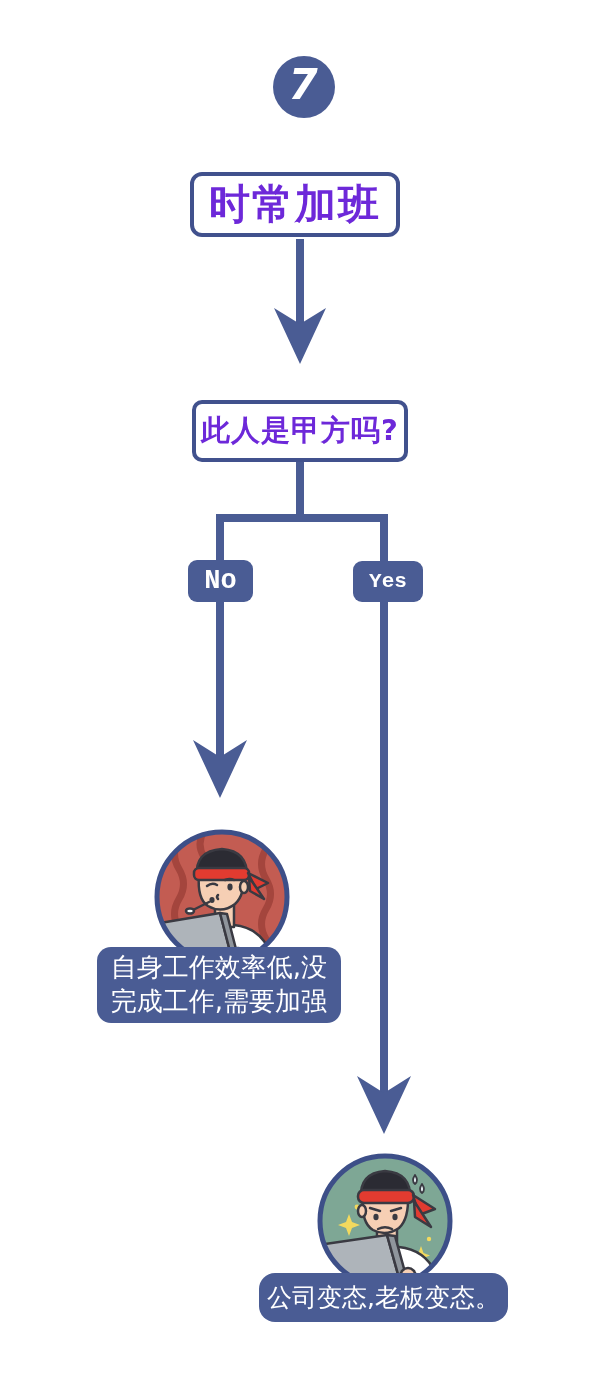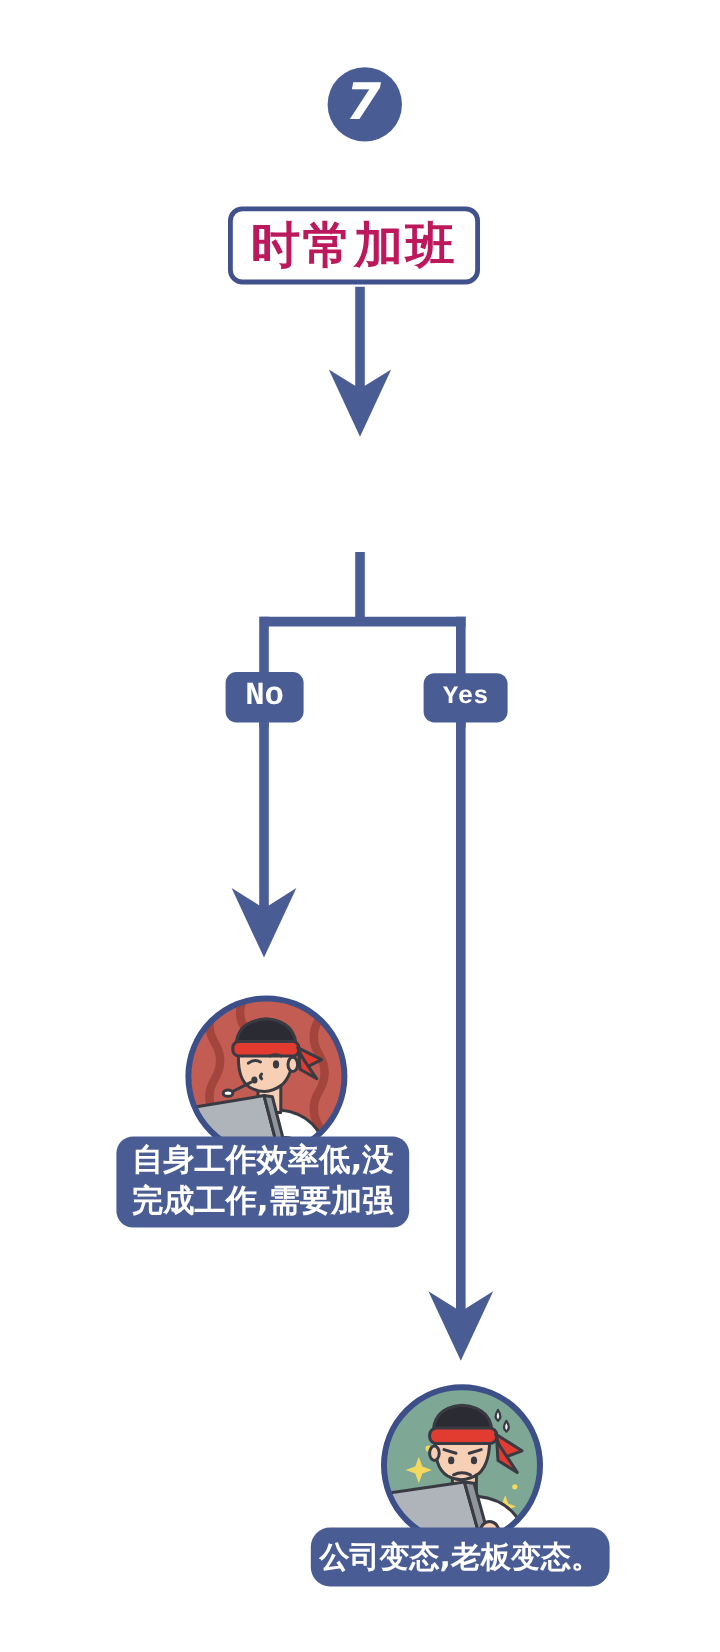--- a/index.html
+++ b/index.html
@@ -11,35 +11,35 @@
   .badge{
     position:absolute;left:273px;top:56px;width:62px;height:62px;border-radius:50%;
     background:#4A5C94;display:flex;align-items:center;justify-content:center;z-index:2;
   }
   .badge span{
     color:#fff;font-size:42px;font-weight:900;font-style:italic;line-height:1;
     transform:translate(-1px,-2px);
   }
   .node{
     position:absolute;background:#fff;border:4px solid #41518D;display:flex;
-    align-items:center;justify-content:center;color:#be185d;font-weight:900;z-index:2;
+    align-items:center;justify-content:center;color:#6d28d9;font-weight:900;z-index:2;
     box-sizing:border-box;text-align:center;
   }
   .root-node{left:190px;top:172px;width:210px;height:65px;border-radius:12px;
     font-size:41px;letter-spacing:2px;}
   .question-node{left:192px;top:400px;width:216px;height:62px;border-radius:10px;
     font-size:29px;letter-spacing:1px;}
   .chip{
     position:absolute;background:#4A5C94;border-radius:9px;color:#fff;font-weight:800;
     display:flex;align-items:center;justify-content:center;z-index:2;font-family:Liberation Mono, monospace;
   }
   .chip-no{left:188px;top:560px;width:65px;height:42px;font-size:27px;}
   .chip-yes{left:353px;top:561px;width:70px;height:41px;font-size:21px;}
   .caption{
-    position:absolute;background:#4A5C94;color:#fff;font-weight:700;z-index:3;
+    position:absolute;background:#4A5C94;color:#fff;font-weight:400;z-index:3;
     display:flex;align-items:center;justify-content:center;text-align:center;
     white-space:pre-line;box-sizing:border-box;
   }
   .caption-no{left:97px;top:947px;width:244px;height:76px;border-radius:14px;
     font-size:26px;line-height:1.3;}
   .caption-yes{left:259px;top:1273px;width:249px;height:49px;border-radius:16px;
     font-size:25px;}
   .illus{position:absolute;z-index:2;}
   .illus-no{left:152px;top:827px;}
   .illus-yes{left:315px;top:1151px;}
@@ -69,20 +69,23 @@
   </svg>
 
   <div class="badge">
     <span>7</span>
   </div>
 
   <div class="node root-node">
     <span>时常加班</span>
   </div>
 
+  <div class="node question-node">
+    <span>此人是甲方吗?</span>
+  </div>
 
   <div class="chip chip-no">
     <span>No</span>
   </div>
   <div class="chip chip-yes">
     <span>Yes</span>
   </div>
 
   <svg class="illus illus-no" width="140" height="140" viewBox="0 0 140 140">
     <defs>

